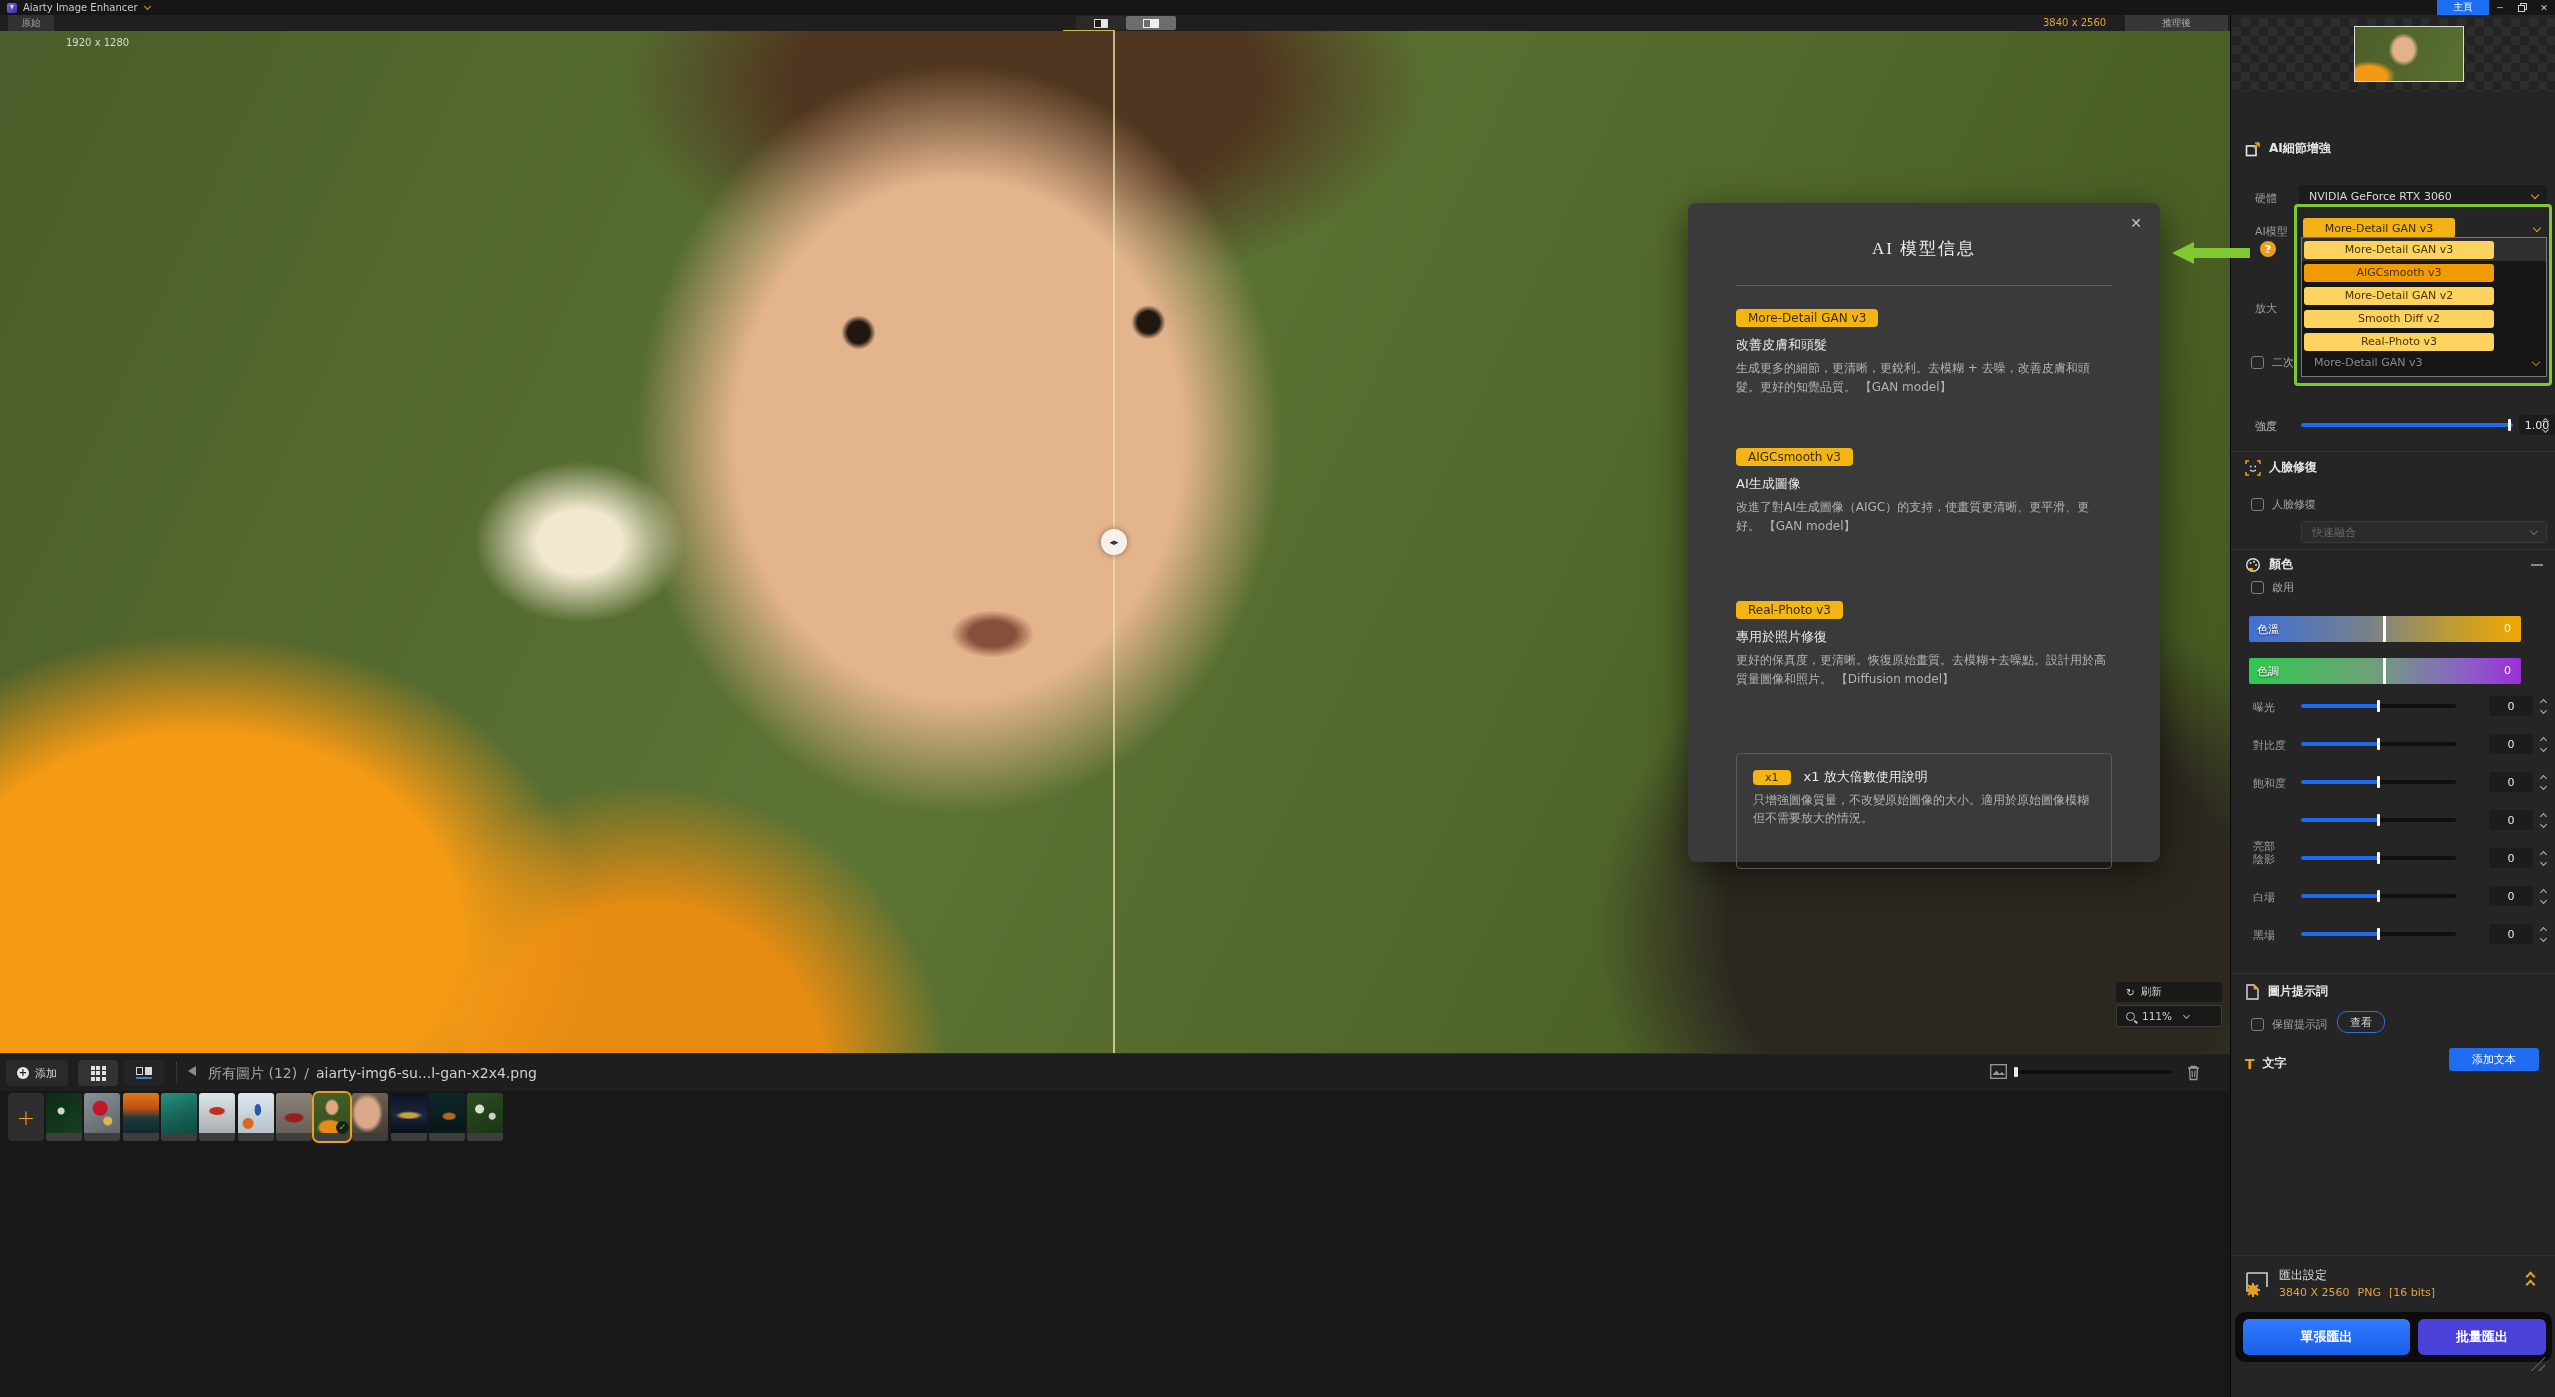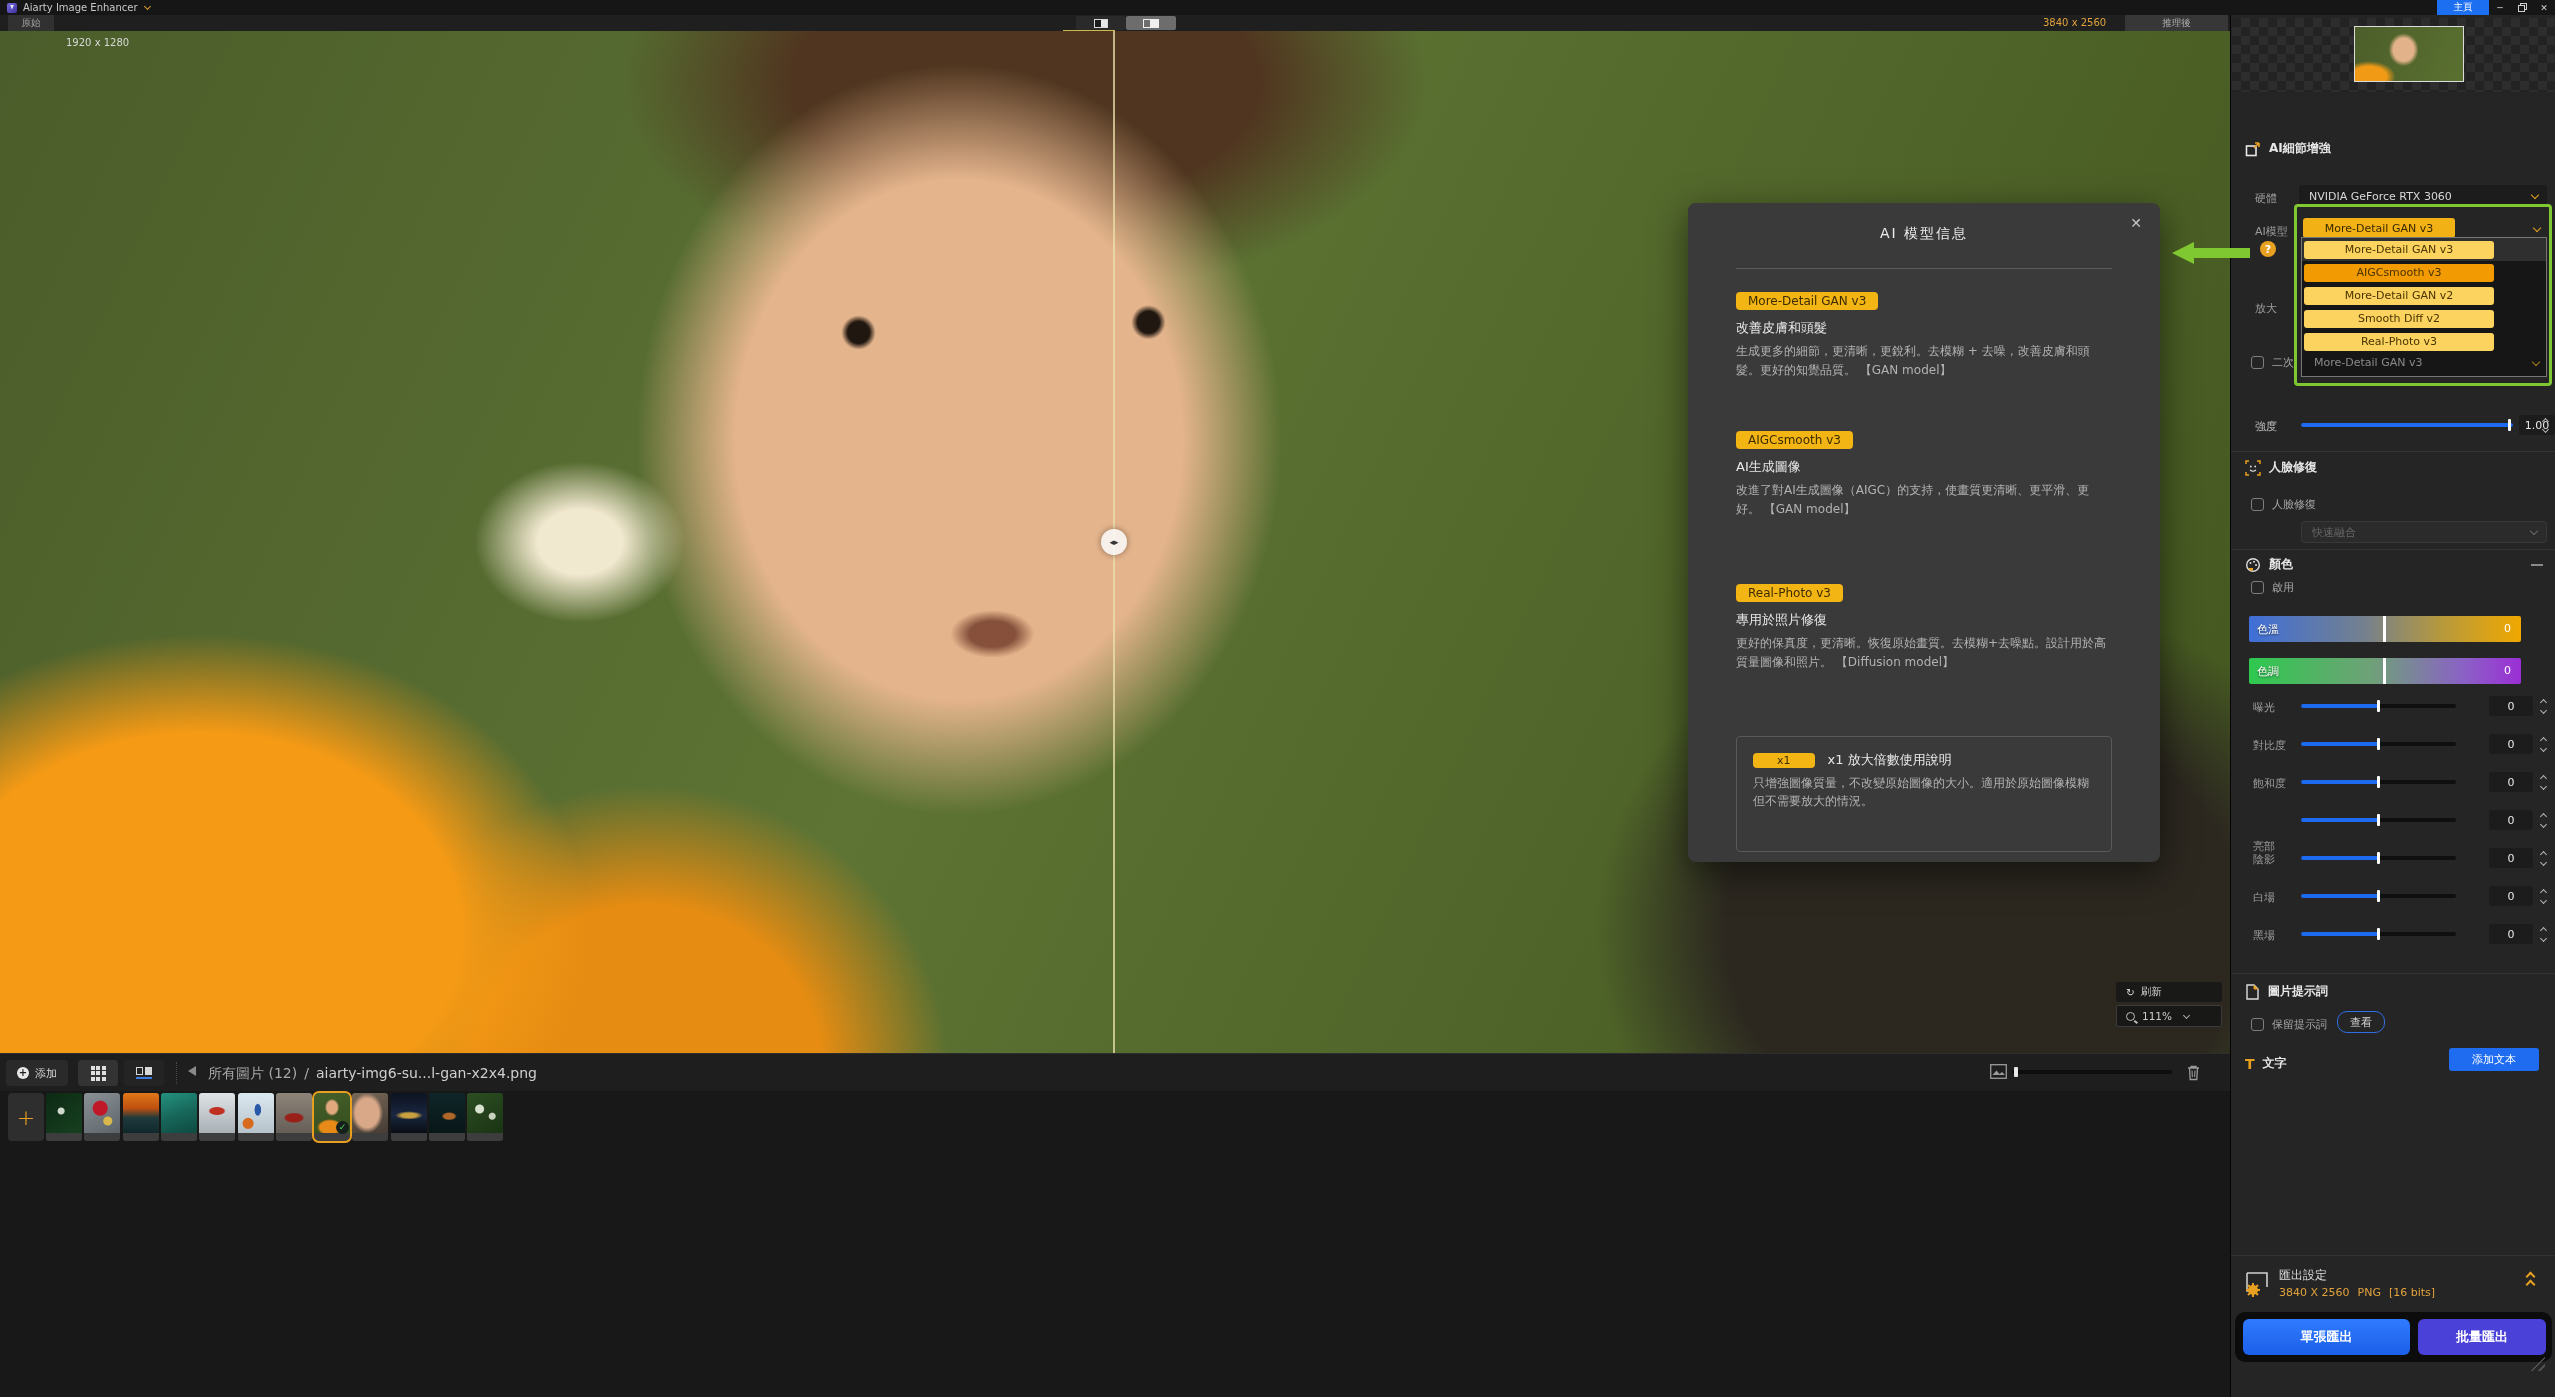--- a/index.html
+++ b/index.html
@@ -50,28 +50,28 @@
   .refresh-box { position:absolute; left:2116px; top:951px; width:106px; height:20px; background:rgba(22,22,22,.85); display:flex; align-items:center; color:#cdcdcd; font-size:10.5px; border-radius:2px; }
   .refresh-box .ic { margin:0 6px 0 10px; color:#cdcdcd; }
   .zoom-box { position:absolute; left:2116px; top:974px; width:106px; height:22px; background:rgba(22,22,22,.9); border:1px solid #3c3c3c; border-radius:2px; display:flex; align-items:center; color:#cdcdcd; font-size:10.5px; }
   .mag { width:9px; height:9px; border:1.4px solid #bbb; border-radius:50%; position:relative; margin:0 7px 0 9px; }
   .mag::after { content:""; position:absolute; left:7px; top:8px; width:4px; height:1.5px; background:#bbb; transform:rotate(40deg); }
   .zoom-chev { width:5px; height:5px; border-right:1.3px solid #aaa; border-bottom:1.3px solid #aaa; transform:rotate(45deg); margin-left:12px; margin-top:-2px; }
 
   
   .modal { position:absolute; left:1688px; top:203px; width:472px; height:659px; background:#3a3a3a; border-radius:8px; box-shadow:0 10px 36px rgba(0,0,0,.55); z-index:45; padding:0 48px; }
   .m-close { position:absolute; right:18px; top:12px; color:#c8c8c8; font-size:14px; cursor:pointer; }
-  .m-title { color:#ececec; font-size:14px; text-align:center; margin-top:22px; letter-spacing:2px; }
+  .m-title { color:#ececec; font-size:17px; text-align:center; margin-top:34px; letter-spacing:2px;font-family:Liberation Serif, serif; }
   .m-hr { height:1px; background:#5c5c5c; margin-top:25px; }
   .badge { display:inline-block; background:#f3b513; color:#3c2c00; font-size:12px; padding:2px 12px; border-radius:4px; }
   .m-h { color:#e9e9e9; font-size:13px; margin-top:9px; }
   .m-b { color:#b2b2b2; font-size:12px; line-height:1.55; margin-top:5px; }
   .sec1 { margin-top:21px; } .sec2 { margin-top:50px; } .sec3 { margin-top:64px; }
   .m-note { margin-top:64px; border:1px solid #5a5a5a; border-radius:4px; padding:12px 16px; height:116px; }
-  .badge-sm { display:inline-block; background:#f3b513; color:#3c2c00; font-size:11px; padding:1px 24px; border-radius:4px; }
+  .badge-sm { display:inline-block; background:#f3b513; color:#3c2c00; font-size:11px; padding:1px 12px; border-radius:4px; }
   .m-note-title { color:#e9e9e9; font-size:13px; display:inline-block; margin-left:8px; }
 
   
   .green-box { position:absolute; left:2294px; top:204px; width:258px; height:182px; border:3px solid #7fc832; border-radius:4px; z-index:52; pointer-events:none; }
   .green-arrow { position:absolute; left:2172px; top:242px; z-index:52; width:78px; height:22px; }
   .green-arrow .head { position:absolute; left:0; top:0; width:0; height:0; border-top:11px solid transparent; border-bottom:11px solid transparent; border-right:22px solid #7fc832; }
   .green-arrow .shaft { position:absolute; left:20px; top:6px; width:58px; height:10px; background:#7fc832; }
 
   
   .sidebar { position:absolute; left:2230px; top:15px; width:325px; height:1382px; background:#252525; border-left:1px solid #050505; z-index:30; }

